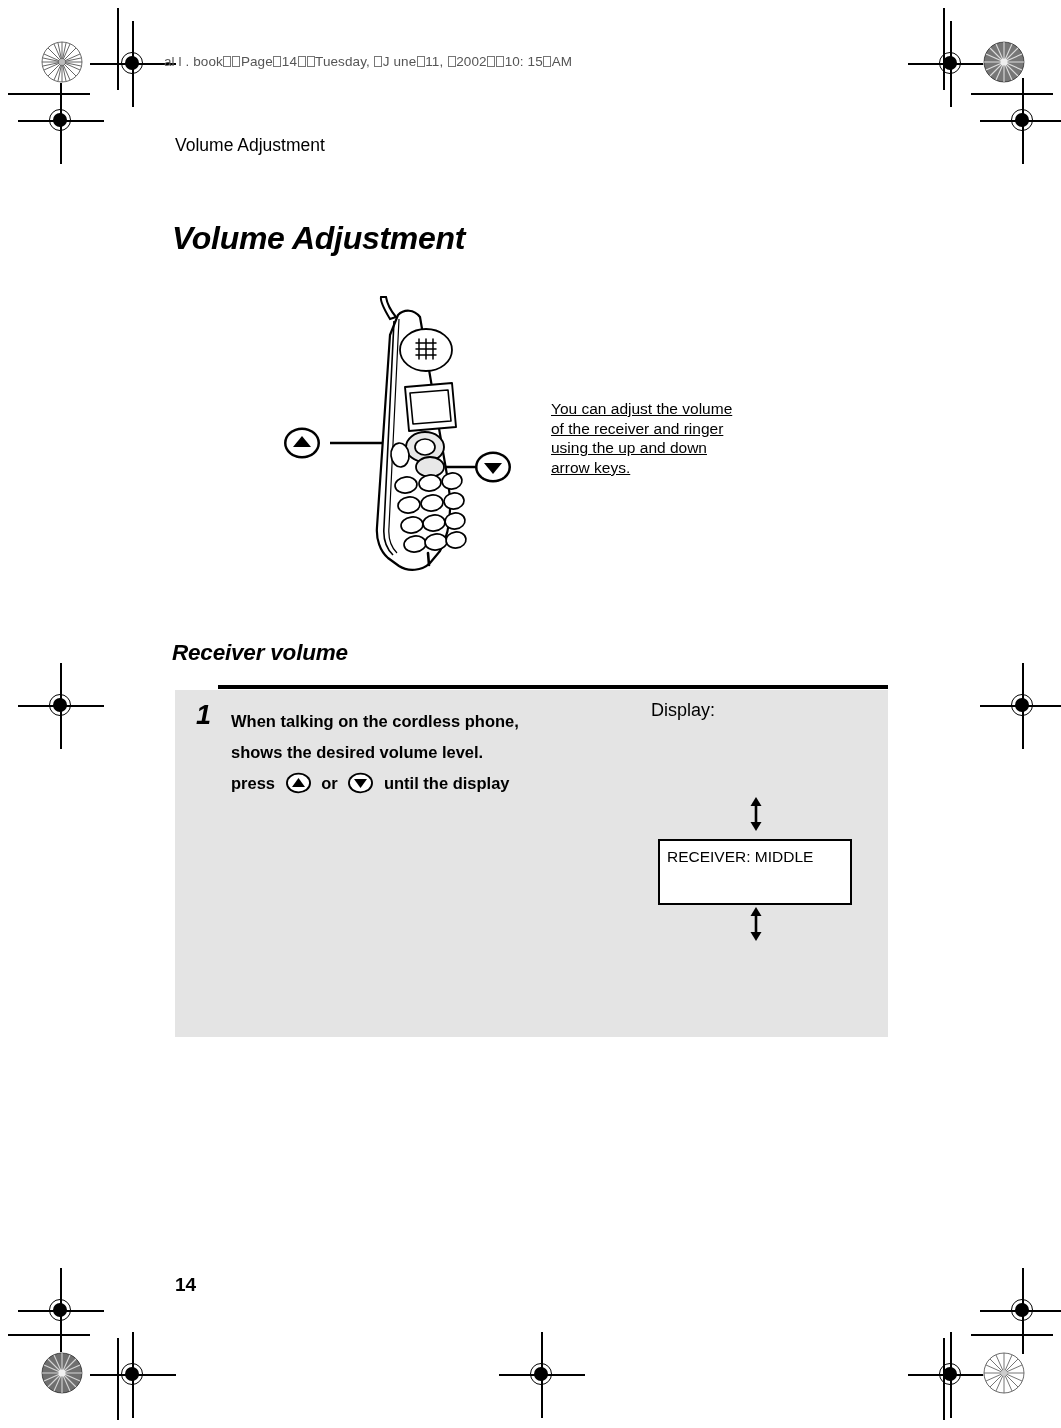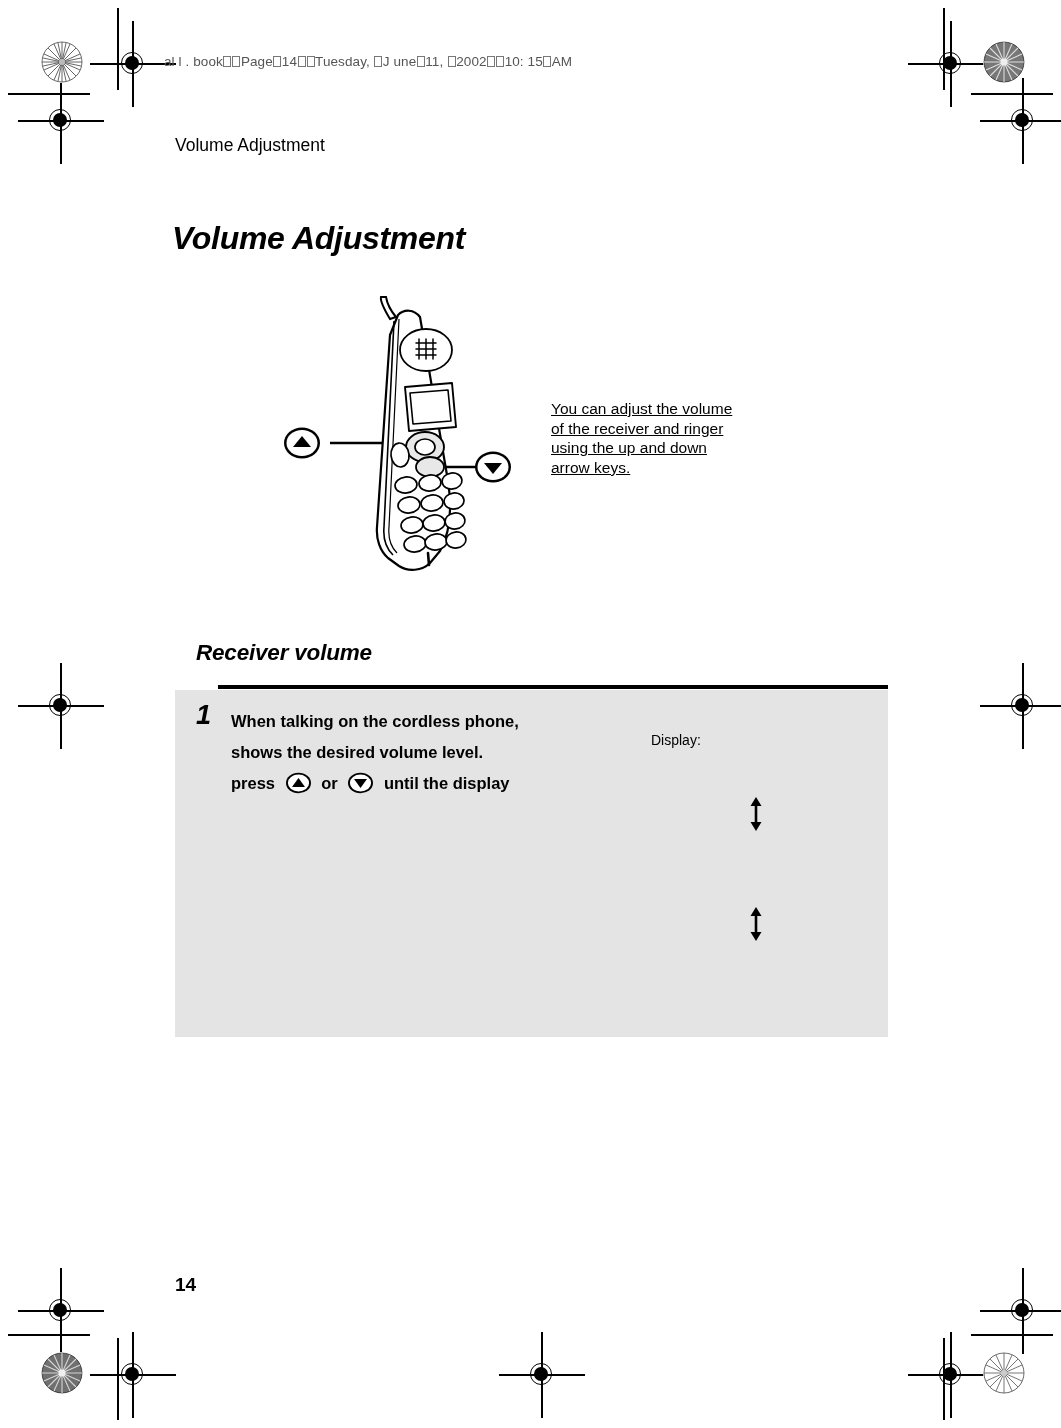--- a/index.html
+++ b/index.html
@@ -104,21 +104,20 @@
     letter-spacing: -0.3px;
     white-space: nowrap;
   }
   .section-title {
     position: absolute;
     font-size: 22.5px;
     font-weight: bold;
     font-style: italic;
     letter-spacing: -0.2px;
     white-space: nowrap;
-    margin-left: 24px;
   }
 
   
   #illustration {
     position: absolute;
     left: 280px;
     top: 295px;
     width: 280px;
     height: 300px;
   }
@@ -169,22 +168,22 @@
     width: 27px;
     height: 20px;
     vertical-align: -5px;
     margin: 0 5px;
   }
 
   
   .display-label {
     position: absolute;
     left: 651px;
-    top: 732px;
-    font-size: 14px;
+    top: 700px;
+    font-size: 18px;
   }
   .disp-box {
     position: absolute;
     left: 658px;
     width: 194px;
     height: 66px;
     background: #ffffff;
     border: 2.5px solid #000000;
     box-sizing: border-box;
   }
@@ -489,20 +488,23 @@
 
 
   <div class="dbl-arrow" id="arrow-1">
     <svg width="18" height="34" viewBox="0 0 18 34">
       <line x1="9" y1="5" x2="9" y2="29" stroke="#000" stroke-width="2.6"></line>
       <path d="M9,0 L14.5,9 L3.5,9 Z" fill="#000"></path>
       <path d="M9,34 L14.5,25 L3.5,25 Z" fill="#000"></path>
     </svg>
   </div>
 
+  <div class="disp-box" id="disp-middle">
+    <span>RECEIVER: MIDDLE</span>
+  </div>
 
   <div class="dbl-arrow" id="arrow-2">
     <svg width="18" height="34" viewBox="0 0 18 34">
       <line x1="9" y1="5" x2="9" y2="29" stroke="#000" stroke-width="2.6"></line>
       <path d="M9,0 L14.5,9 L3.5,9 Z" fill="#000"></path>
       <path d="M9,34 L14.5,25 L3.5,25 Z" fill="#000"></path>
     </svg>
   </div>
 
 

